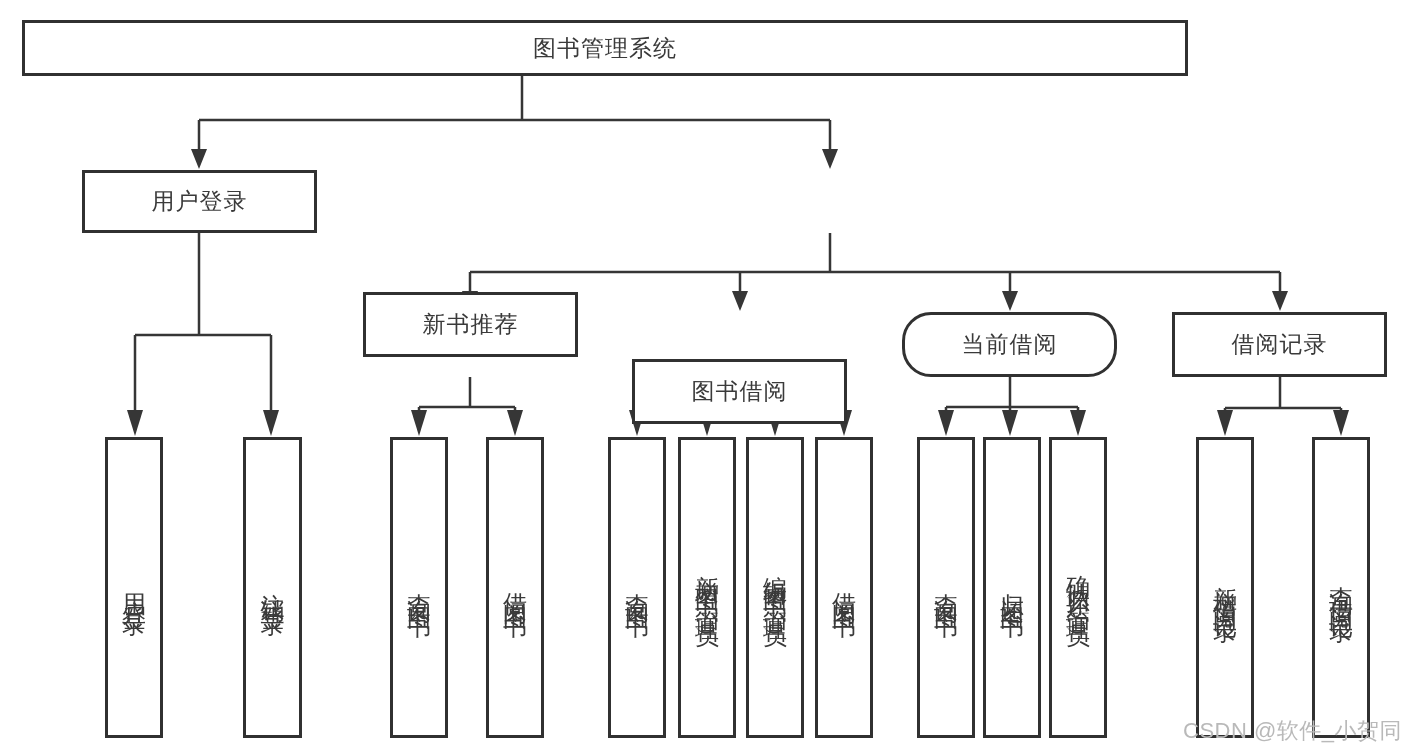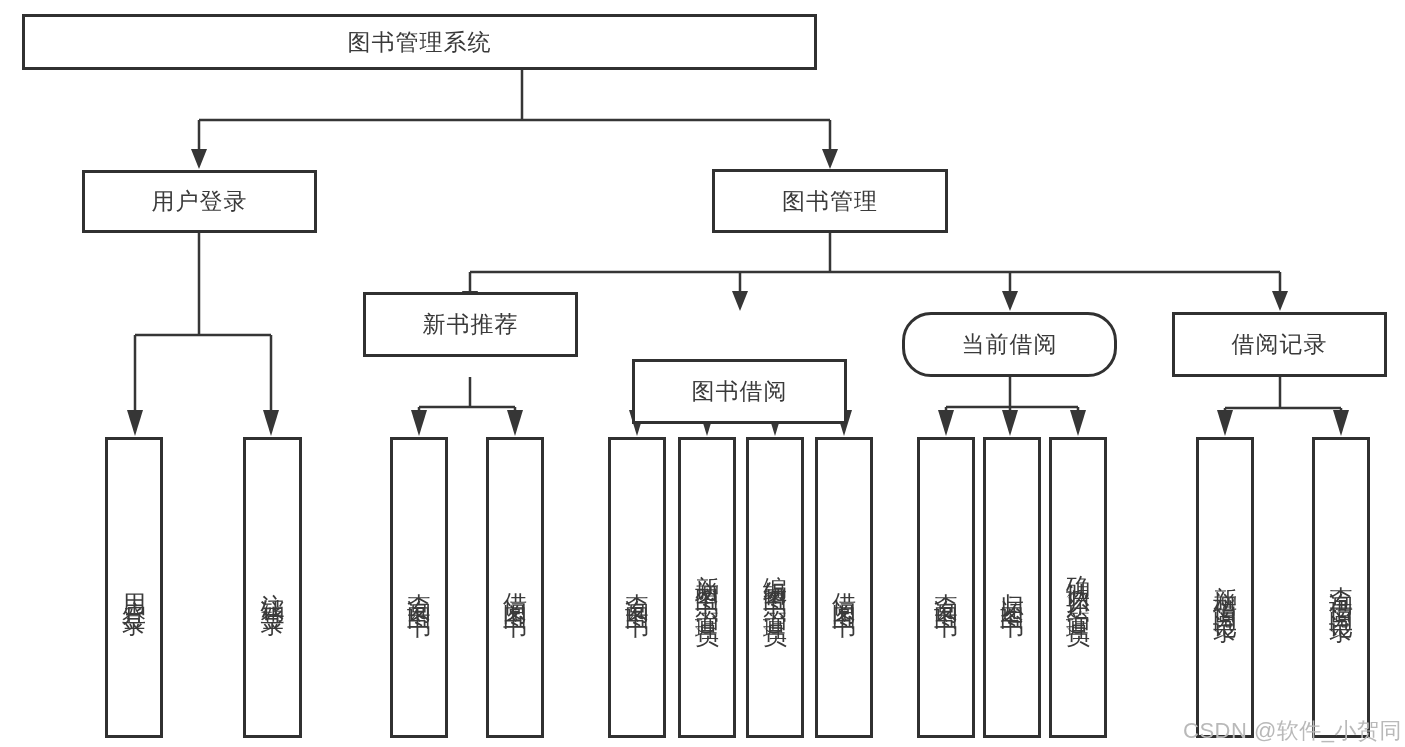--- a/index.html
+++ b/index.html
@@ -75,24 +75,23 @@
       <use href="#ah-long" x="775" y="436"></use>
       <use href="#ah-long" x="844" y="436"></use>
       <use href="#ah-long" x="946" y="436"></use>
       <use href="#ah-long" x="1010" y="436"></use>
       <use href="#ah-long" x="1078" y="436"></use>
       <use href="#ah-long" x="1225" y="436"></use>
       <use href="#ah-long" x="1341" y="436"></use>
     </g>
   </svg>
 
-  <div class="hbox" style="left:22px;top:14px;width:795px;height:56px;font-family:Liberation Serif, serif;">图书管理系统</div>
+  <div class="hbox" style="left:22px;top:20px;width:1166px;height:56px;font-family:Liberation Serif, serif;">图书管理系统</div>
 
   <div class="hbox" style="left:82px;top:170px;width:235px;height:63px;">用户登录</div>
-  <div class="hbox" style="left:712px;top:169px;width:236px;height:64px;">图书管理</div>
 
   <div class="hbox" style="left:363px;top:292px;width:215px;height:65px;">新书推荐</div>
   <div class="hbox" style="left:632px;top:312px;width:215px;height:65px;margin-top:47px;">图书借阅</div>
   <div class="hbox" style="left:902px;top:312px;width:215px;height:65px;border-radius:29px;">当前借阅</div>
   <div class="hbox" style="left:1172px;top:312px;width:215px;height:65px;">借阅记录</div>
 
   <div class="vbox" style="left:105px;top:437px;width:58px;height:301px;">
     <span class="vtext">用户登录</span>
   </div>
   <div class="vbox" style="left:243px;top:437px;width:59px;height:301px;">

